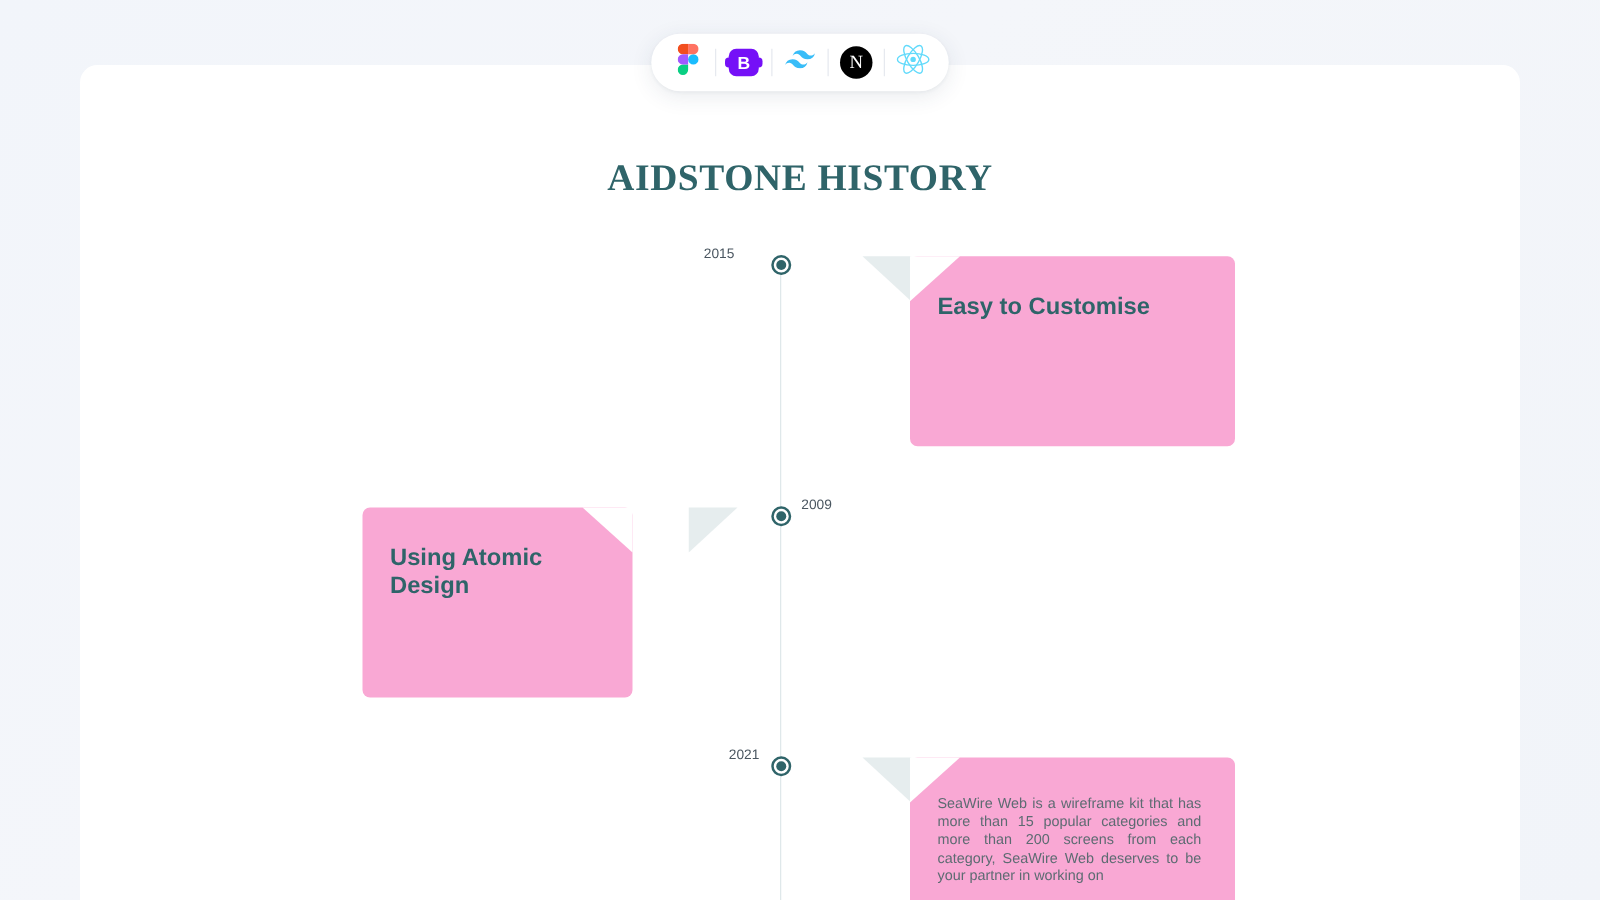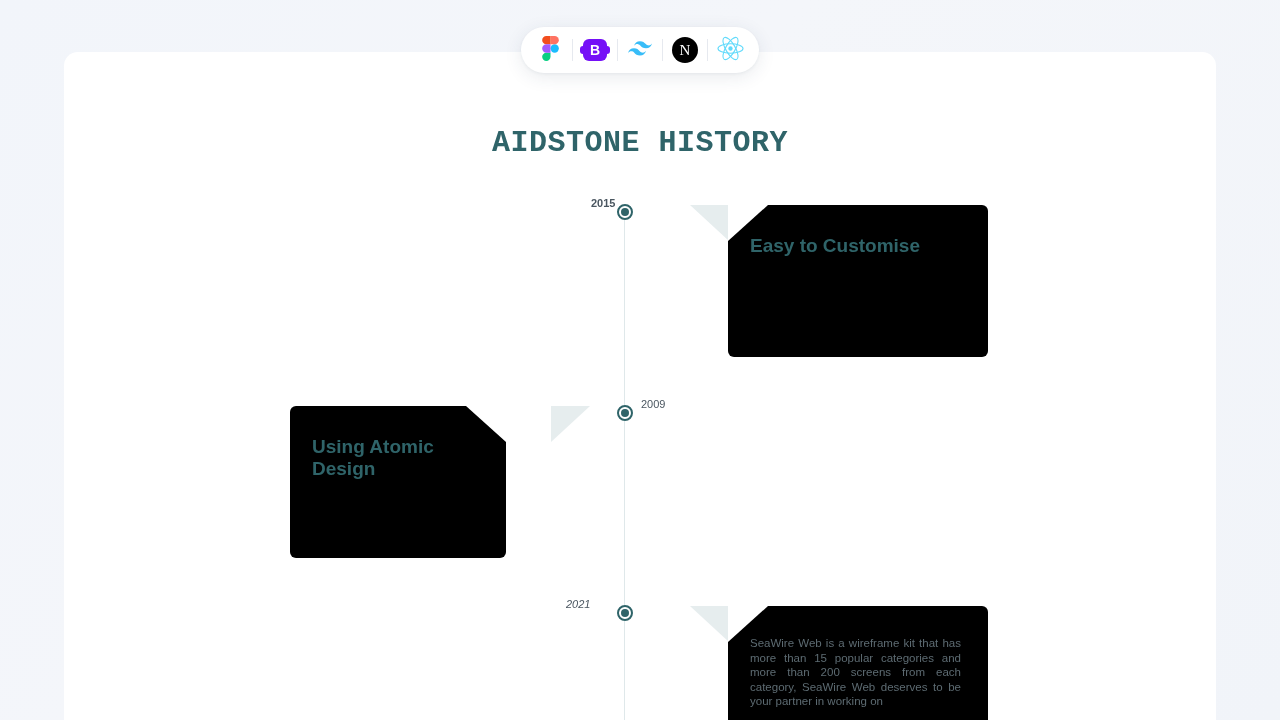--- a/index.html
+++ b/index.html
@@ -92,21 +92,21 @@
   .page-title {
     position: absolute;
     left: 0;
     top: 54px;
     width: 100%;
     text-align: center;
     font-size: 30px;
     font-weight: bold;
     letter-spacing: 0.5px;
     color: #2f6469;
-    font-family: Liberation Mono, monospace;
+    font-family: Liberation Serif, serif;
   }
 
   
   .timeline-axis {
     position: absolute;
     left: 560px;   
     top: 160px;
     width: 1px;
     height: 508px;
     background: #dfe8ea;
@@ -136,21 +136,21 @@
     font-size: 11px;
     color: #4a5660;
     font-family: "Liberation Sans", sans-serif;
     white-space: nowrap;
     z-index: 6;
   }
 
   
   .card {
     position: absolute;
-    background: #000000;
+    background: #f9a8d4;
     border-radius: 6px;
     box-sizing: border-box;
     z-index: 4;
   }
   .card-title {
     font-size: 19px;
     font-weight: bold;
     color: #2f6469;
     margin: 0 0 13px 0;
     font-family: "Liberation Sans", sans-serif;
@@ -198,21 +198,21 @@
 </style>
 </head>
 <body>
 
 <div class="page-canvas">
 
   <h1 class="page-title">AIDSTONE HISTORY</h1>
 
   <div class="timeline-axis"></div>
 
-  <div class="year" style="left:527px; top:145px;font-weight:bold;">2015</div>
+  <div class="year" style="left:499px; top:145px;">2015</div>
   <div class="node" style="left:553px; top:152px;"></div>
 
   <div class="notch-tab-left" style="left:626px; top:153px;"></div>
 
   <div class="card" style="left:664px; top:153px; width:260px; height:152px;">
     <div class="notch notch-left" style="left:0; top:0;"></div>
     <div class="card-inner">
       <p class="card-title">Easy to Customise</p>
     </div>
   </div>
@@ -222,21 +222,21 @@
 
   <div class="notch-tab-right" style="left:487px; top:354px;"></div>
 
   <div class="card" style="left:226px; top:354px; width:216px; height:152px;">
     <div class="notch notch-right" style="right:0; top:0;"></div>
     <div class="card-inner">
       <p class="card-title">Using Atomic Design</p>
     </div>
   </div>
 
-  <div class="year" style="left:502px; top:546px;font-style:italic;">2021</div>
+  <div class="year" style="left:519px; top:546px;">2021</div>
   <div class="node" style="left:553px; top:553px;"></div>
 
   <div class="notch-tab-left" style="left:626px; top:554px;"></div>
 
   <div class="card" style="left:664px; top:554px; width:260px; height:152px;">
     <div class="notch notch-left" style="left:0; top:0;"></div>
     <div class="card-inner">
       <p class="card-body">SeaWire Web is a wireframe kit that has more than 15 popular categories and more than 200 screens from each category, SeaWire Web deserves to be your partner in working on</p>
     </div>
   </div>

